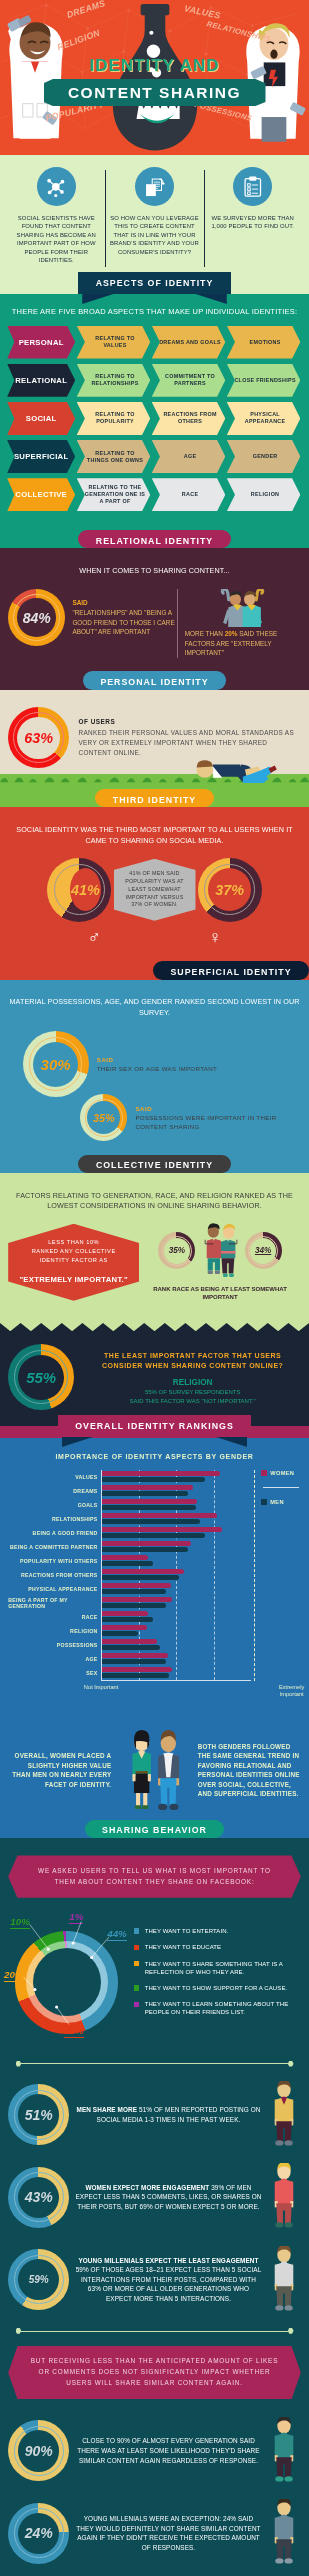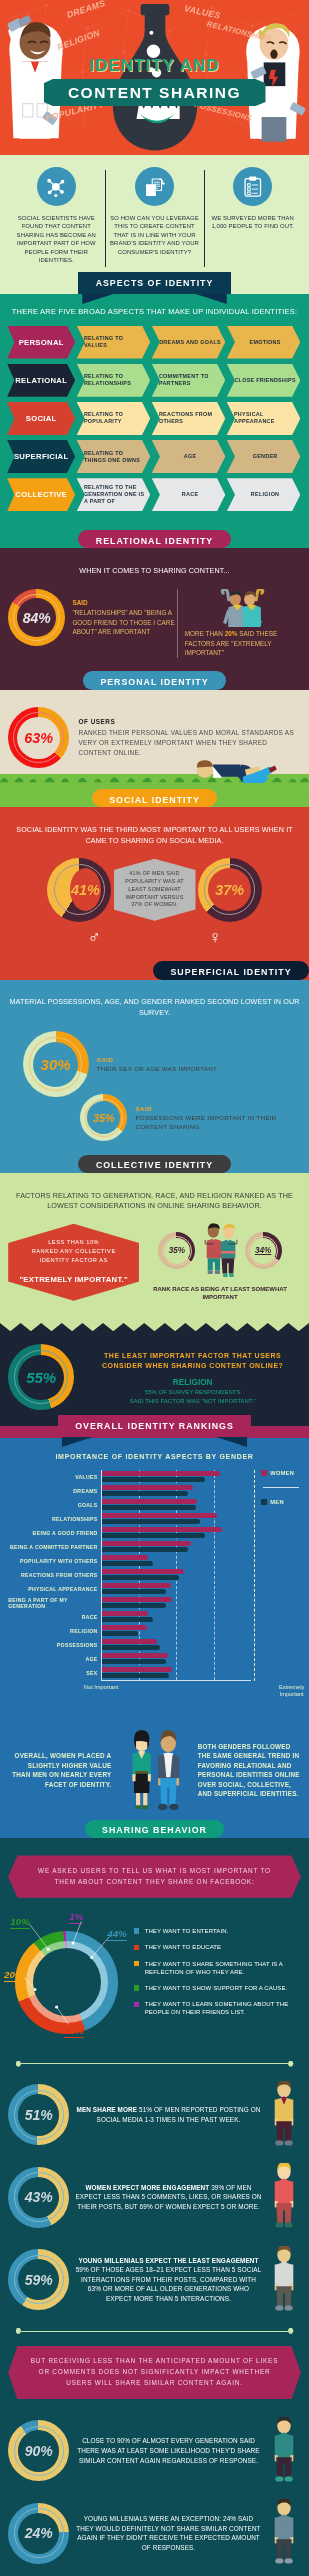--- a/index.html
+++ b/index.html
@@ -60,21 +60,21 @@
   }
   .banner.flag::before { left:4.1px; clip-path:polygon(0 0,100% 0,100% 0,0 100%); }
   .banner.flag::after { right:4.1px; clip-path:polygon(0 0,100% 0,100% 100%,0 0); }
   .banner.pill { border-radius:11.3px; }
 
   
   .aspects { background:#0f9c7c; padding:13.4px 7.2px 20.6px; }
   .aspects h2 { color:#fff; font-size:7.5px; font-weight:normal; text-align:center; letter-spacing:0.2px; margin-bottom:9.3px;}
   .arow { display:flex; margin-bottom:5.2px; height:33px; }
   .chev {
-    display:flex; align-items:center; justify-content:center; 
+    display:flex; align-items:center; justify-content:center; text-align:center;
     position:relative; margin-right:1.5px;
     clip-path:polygon(0 0, calc(100% - 8.2px) 0, 100% 50%, calc(100% - 8.2px) 100%, 0 100%, 8.2px 50%);
   }
   .chev.lead {
     clip-path:polygon(0 0, calc(100% - 8.2px) 0, 100% 50%, calc(100% - 8.2px) 100%, 0 100%, 7.2px 50%);
     width:68px; color:#fff; font-size:7.7px; font-weight:bold; letter-spacing:0.3px;
   }
   .chev.item { flex:1; font-size:5.4px; font-weight:bold; letter-spacing:0.3px; color:#1c2b3a; line-height:1.3; padding:0 4.1px 0 7.2px;}
 
   
@@ -505,21 +505,21 @@
       <path d="M118,30 q18,0 22,12 l-18,22 l-10,-10z" fill="#1c3a5e"></path>
       <path d="M126,40 l26,-6 l8,14 l-30,10z" fill="#e8c98a"></path>
       <path d="M122,54 l34,-12 l16,16 l-10,8 l-40,0z" fill="#2aa7e0"></path>
       <path d="M156,42 l18,-8 l6,10 l-16,12z" fill="#2aa7e0"></path>
       <path d="M172,38 l12,-6 l4,8 l-12,6z" fill="#8a2020"></path>
     </svg>
   </div>
 
   <div class="banner-wrap" style="background:#76c043;height:11.3px;">
     <div class="banner pill" style="background:#f5a012;margin-top:-7.2px;">
-      <span>SOCIAL IDENTITY</span>
+      <span>THIRD IDENTITY</span>
     </div>
   </div>
   <div class="sec social">
     <h3>SOCIAL IDENTITY WAS THE THIRD MOST IMPORTANT TO ALL USERS WHEN IT CAME TO SHARING ON SOCIAL MEDIA.</h3>
     <div class="soc-body">
       <div class="donut" style="width:64px;height:64px;background:conic-gradient(#4a2435 0 59%, #f5b942 59% 100%);">
         <div class="ring-in" style="inset:6.7px;border:1.5px solid #a09a9a;"></div>
         <div class="hole" style="inset:10.3px;background:#d6402f;color:#f5b942;font-size:14.4px;margin-left:12px;">
           <span>41%</span>
         </div>
@@ -908,21 +908,21 @@
     <rect x="13" y="74" width="6" height="12" fill="#f6d8a8"></rect>
     <rect x="43" y="74" width="6" height="12" fill="#f6d8a8"></rect>
     <path d="M16,78 l30,0 l-2,40 l-11,0 l0,-26 l-4,0 l0,26 l-11,0z" fill="#b44a4a"></path>
     <ellipse cx="22" cy="120" rx="8" ry="5" fill="#2e6b5f"></ellipse>
     <ellipse cx="40" cy="120" rx="8" ry="5" fill="#2e6b5f"></ellipse>
   </svg></div>
       </div>
       <div class="stat-row">
         <div class="donut" style="width: 61px; height: 61px; background: conic-gradient(rgb(232, 200, 106) 0deg, rgb(232, 200, 106) 59%, rgb(58, 148, 184) 59%, rgb(58, 148, 184) 100%);">
           <div class="ring-in" style="inset: 5.7px; border: 1.5px solid rgb(127, 184, 207);"></div>
-          <div class="hole" style="inset: 9.8px; background: rgb(13, 75, 85); color: rgb(207, 217, 221); font-size: 14px; text-align: center;">59%</div>
+          <div class="hole" style="inset: 9.8px; background: rgb(13, 75, 85); color: rgb(207, 217, 221); font-size: 10px; text-align: center;">59%</div>
         </div>
         <div class="stat-txt"><b>YOUNG MILLENIALS EXPECT THE LEAST ENGAGEMENT</b> 59% OF THOSE AGES 18–21 EXPECT LESS THAN 5 SOCIAL INTERACTIONS FROM THEIR POSTS, COMPARED WITH 63% OR MORE OF ALL OLDER GENERATIONS WHO EXPECT MORE THAN 5 INTERACTIONS.</div>
         <div class="person"><svg width="32" height="66" viewBox="0 0 62 128">
     <ellipse cx="31" cy="17" rx="13" ry="15" fill="#e8c98a"></ellipse>
     <path d="M18,14 q0,-16 13,-16 q14,0 13,16 q-6,-9 -13,-7 q-9,0 -13,7z" fill="#7a5230"></path>
     <path d="M16,36 l15,-5 l15,5 l0,44 l-30,0z" fill="#d8d8d8"></path>
     <path d="M25,32 l6,14 l6,-14 l-6,-2z" fill="#d8d8d8"></path>
     <rect x="13" y="36" width="6" height="42" fill="#d8d8d8"></rect>
     <rect x="43" y="36" width="6" height="42" fill="#d8d8d8"></rect>
     <rect x="13" y="74" width="6" height="12" fill="#e8c98a"></rect>

